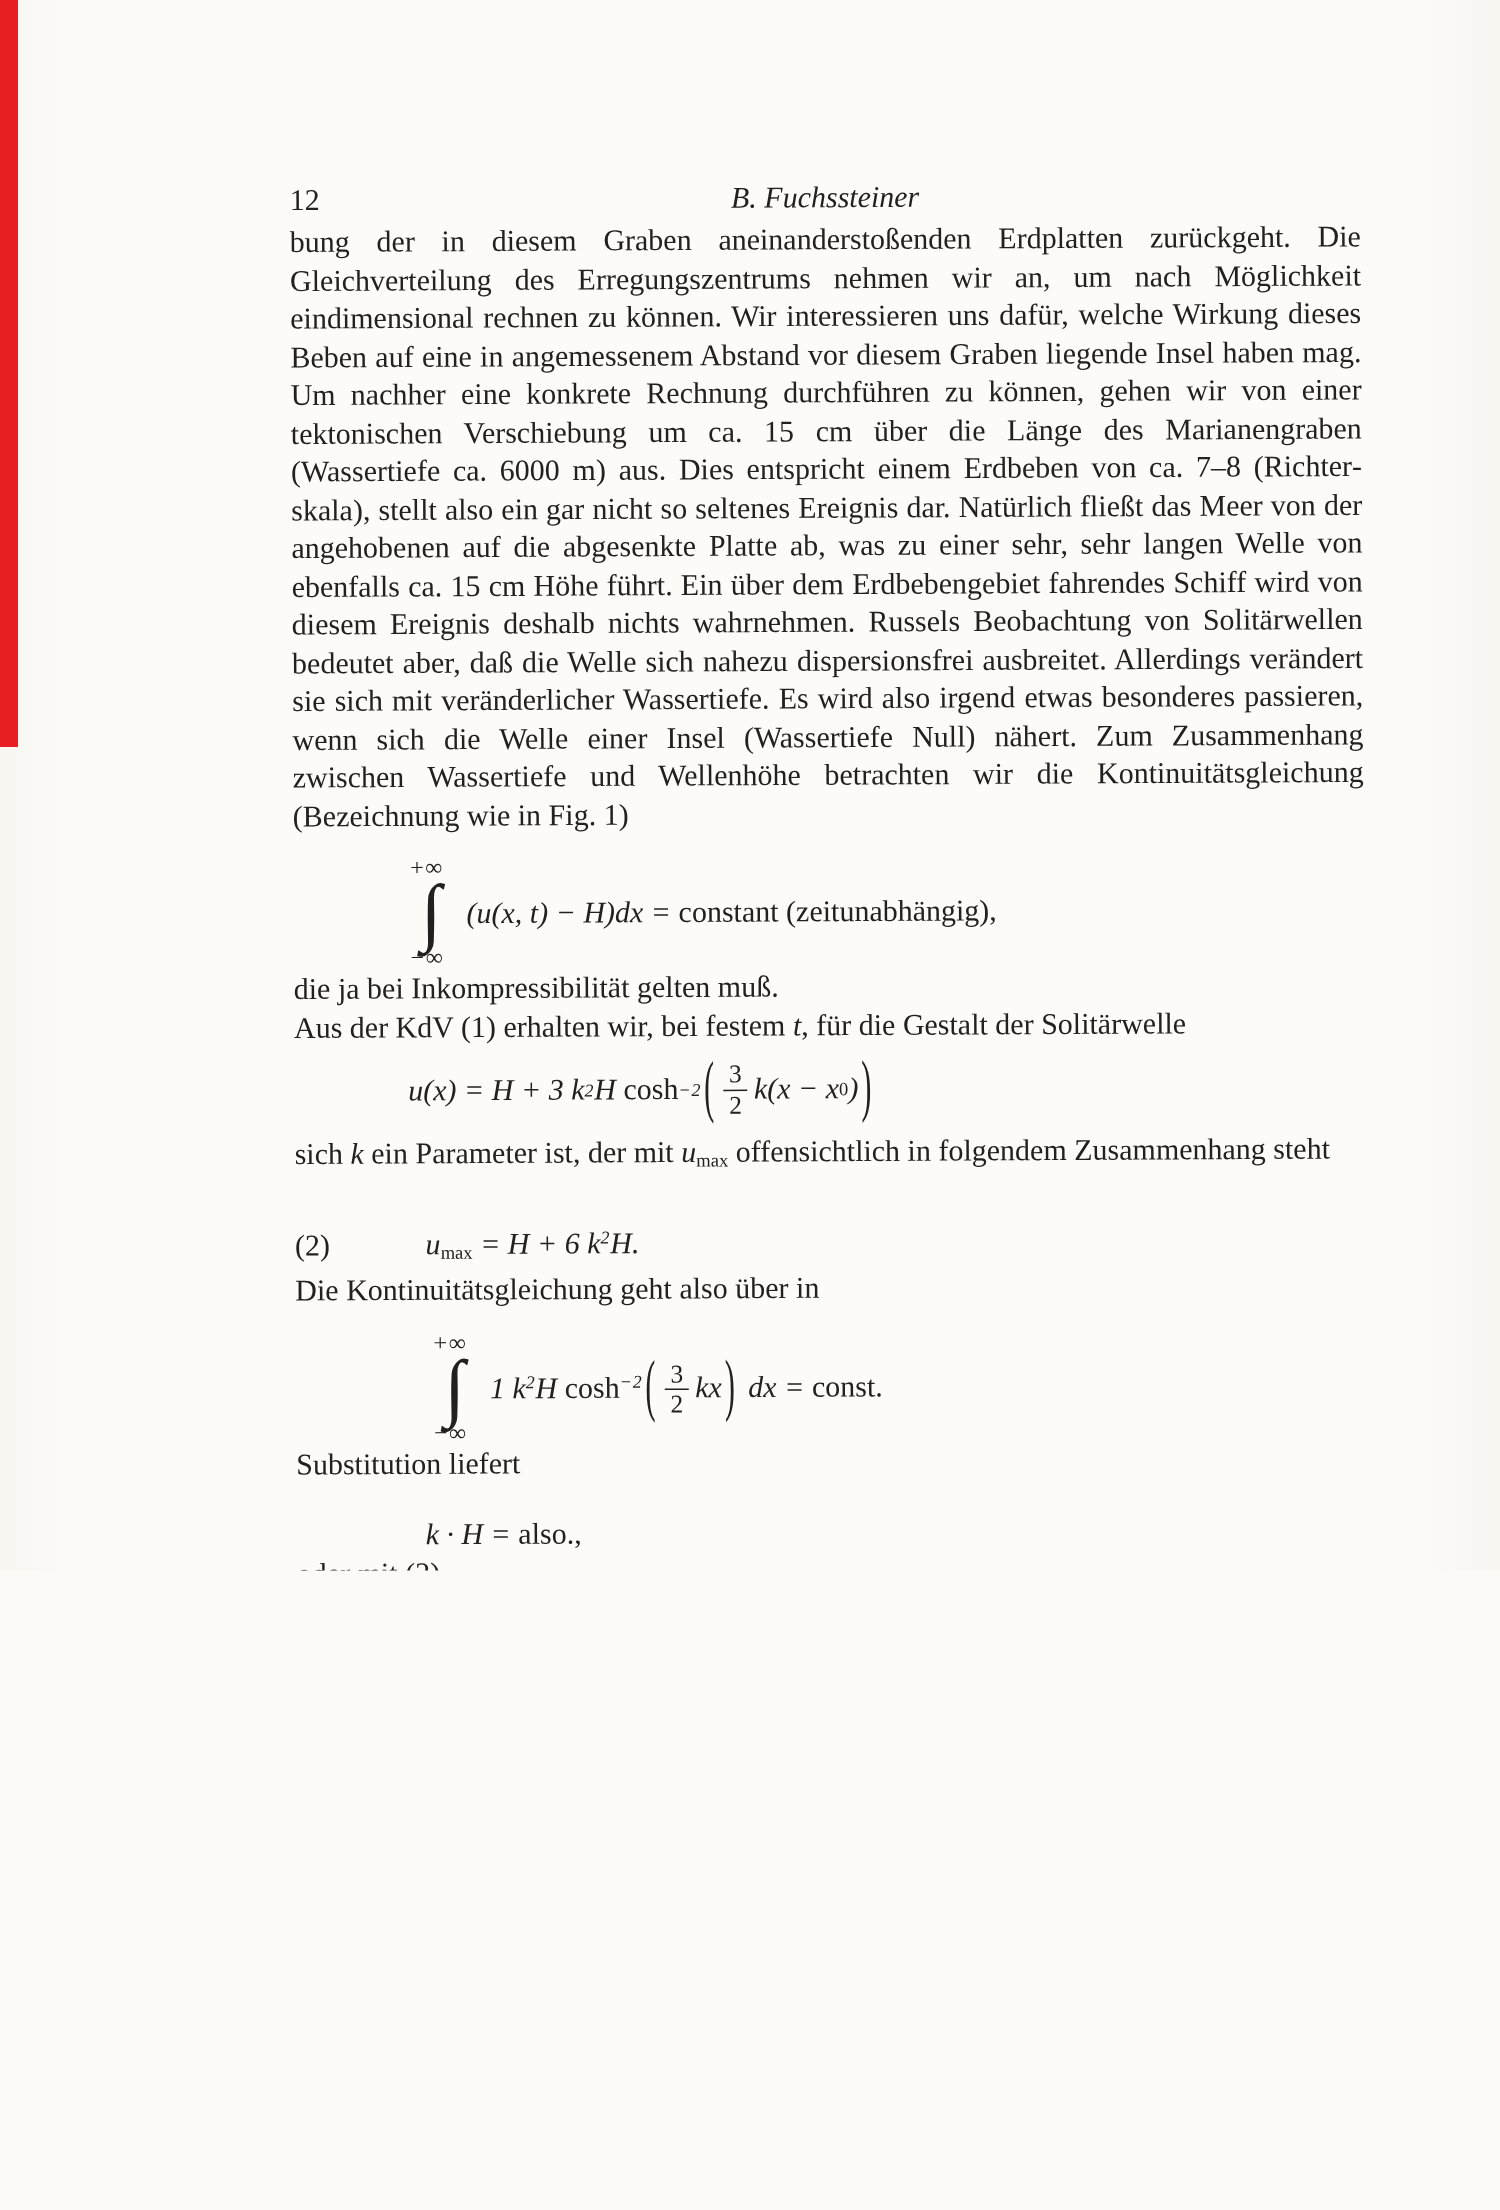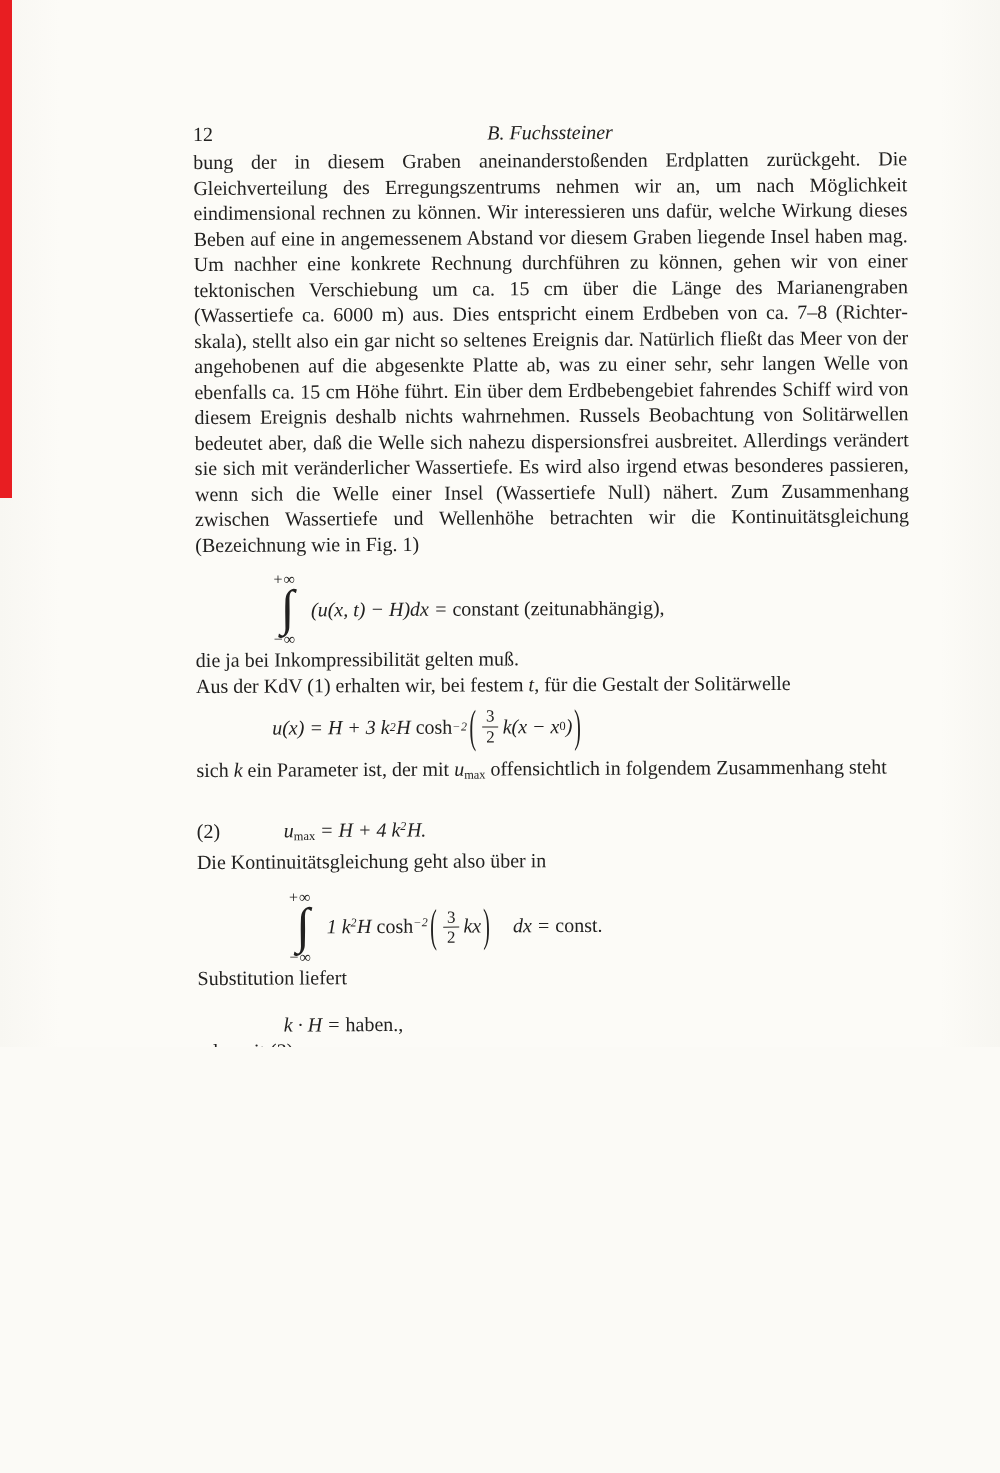--- a/index.html
+++ b/index.html
@@ -72,21 +72,21 @@
     display: inline-flex; flex-direction: column; align-items: center;
     vertical-align: middle; line-height: 1.05; font-size: 17px;
     margin: 0 4px;
   }
   .frac .num { border-bottom: 1.4px solid #222120; padding: 0 4px 1px 4px; }
   .frac .den { padding-top: 1px; }
 
   .eqrow { display: flex; align-items: baseline; margin-top: 26px; }
   .eqtag { width: 87px; }
 
-  .gapL { margin-left: 21px; }
+  .gapL { margin-left: 7px; }
 </style>
 </head>
 <body>
 
 <div class="page">
 
   <div class="red-strip"></div>
 
   <div class="content">
 
@@ -124,39 +124,39 @@
         <span class="seg mi">k(x − x</span>
         <sub class="idx">0</sub>
         <span class="seg mi">)</span>
         <span class="bigp">)</span>
       </div>
 
     <p class="body-par mt22"><span>sich </span><span class="mi">k</span><span> ein Parameter ist, der mit </span><span class="mi">u</span><sub class="idx">max</sub><span> offensichtlich in folgendem Zu­sammenhang steht</span></p>
 
     <div class="eqrow">
       <span class="eqtag mr">(2)</span>
-      <span class="eqbody"><span class="mi">u</span><sub class="idx">max</sub><span class="mi"> = H + 4 k</span><sup class="exp">2</sup><span class="mi">H.</span></span>
+      <span class="eqbody"><span class="mi">u</span><sub class="idx">max</sub><span class="mi"> = H + 6 k</span><sup class="exp">2</sup><span class="mi">H.</span></span>
     </div>
 
     <p class="body-par mt22">Die Kontinuitätsgleichung geht also über in</p>
 
     <div class="intdisplay ind92">
       <span class="intcol">
           <span class="lim">+∞</span>
           <span class="intglyph">∫</span>
           <span class="lim low">−∞</span>
         </span>
       <span class="intbody"><span class="mi">1 k</span><sup class="exp">2</sup><span class="mi">H </span><span class="mr">cosh</span><sup class="exp mr">−2</sup><span class="bigp">(</span><span class="frac">
             <span class="num">3</span>
             <span class="den">2</span>
           </span><span class="mi">kx</span><span class="bigp">)</span><span class="mi gapL">dx = </span><span class="mr">const.</span></span>
     </div>
 
     <p class="body-par mt26">Substitution liefert</p>
 
-    <div class="display ind86 mt26"><span class="mi">k · H = </span><span class="mr">haben.,</span></div>
+    <div class="display ind86 mt26"><span class="mi">k · H = </span><span class="mr">also.,</span></div>
 
     <p class="body-par mt24">oder mit (2)</p>
 
     <div class="display ind86 mt26"><span class="mi">u</span><sub class="idx">max</sub><span class="mi"> · H = </span><span class="mr">const.</span></div>
 
   </div>
 </div>
 
 </body></html>

